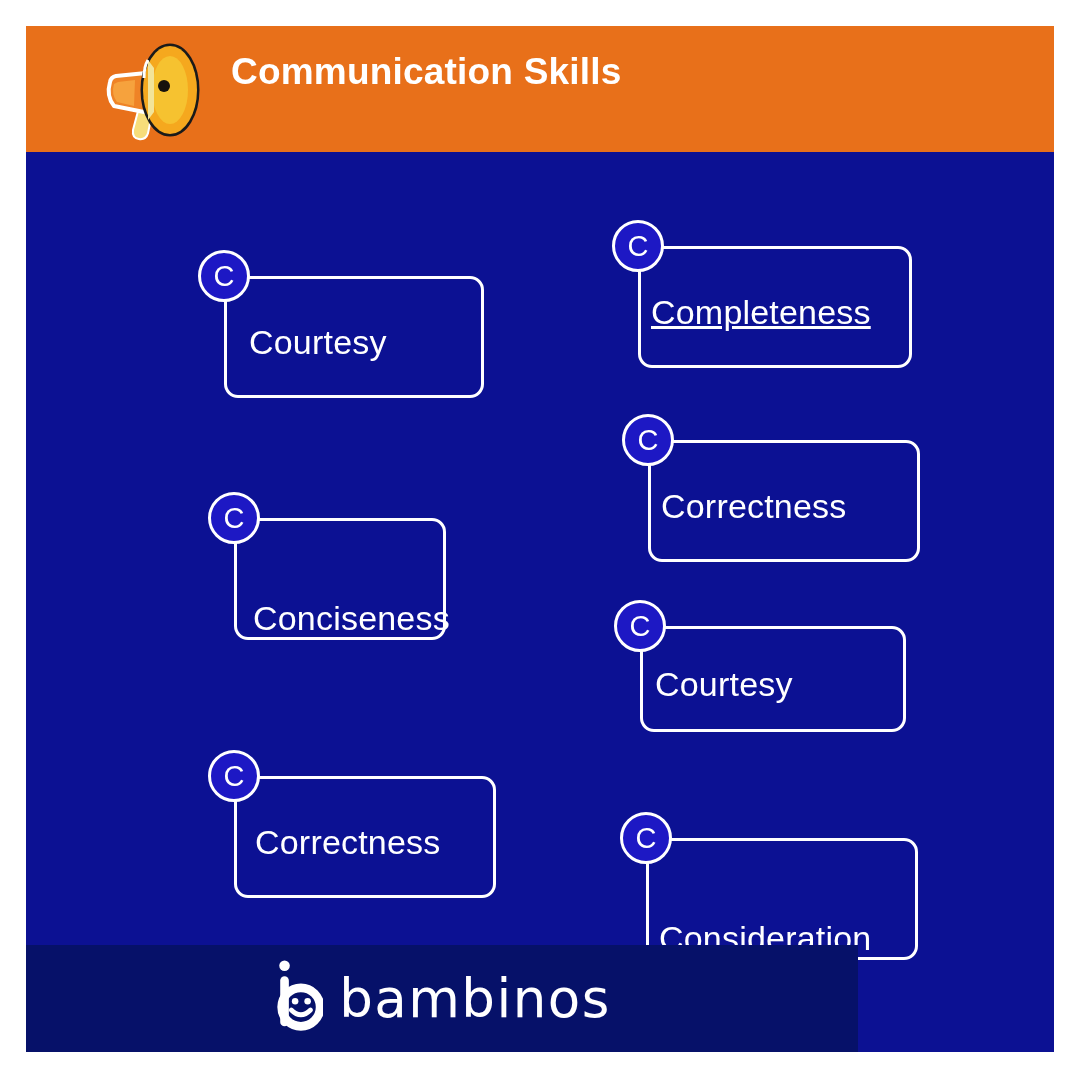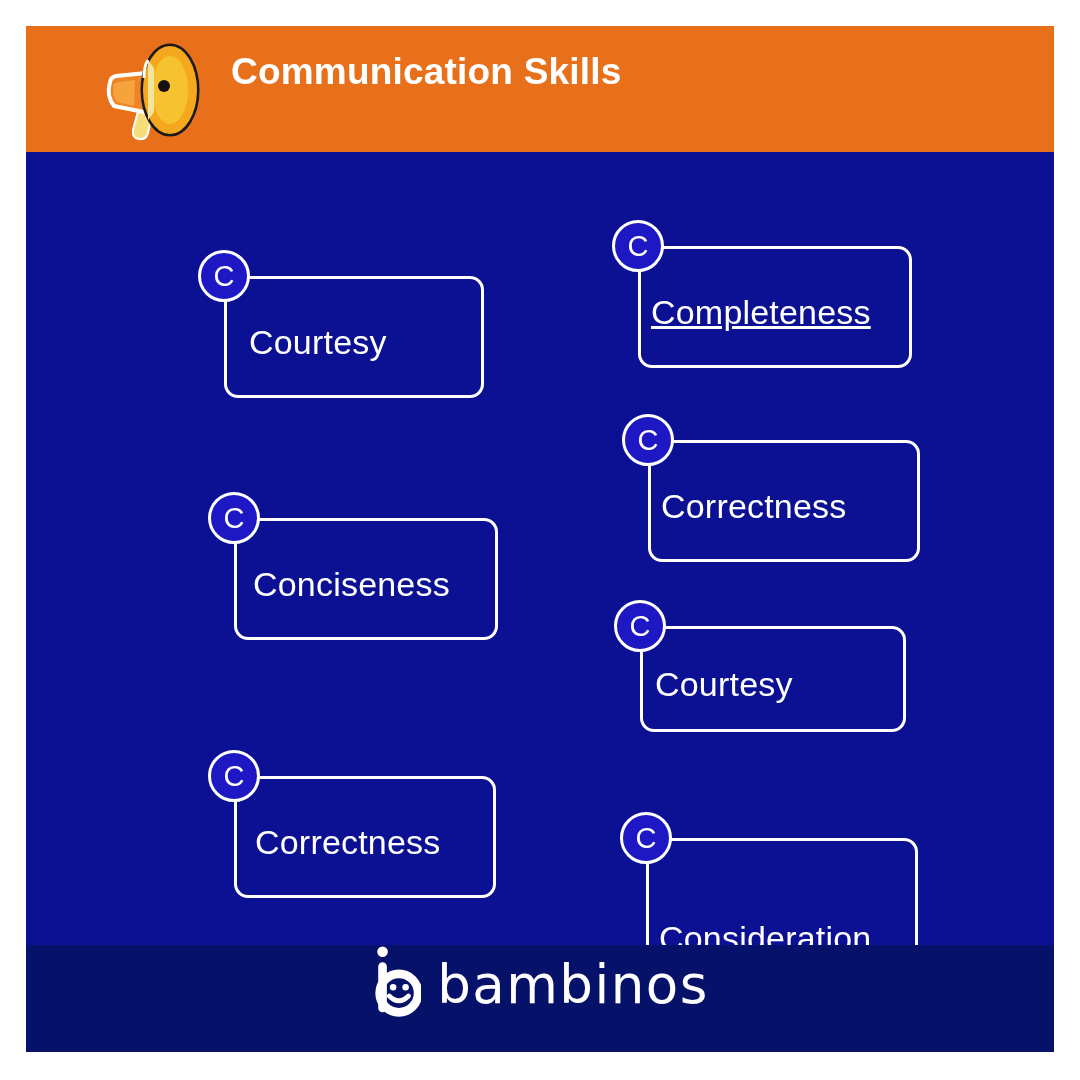--- a/index.html
+++ b/index.html
@@ -122,45 +122,45 @@
   #item-conciseness  { left: 182px; top: 340px; }
   #item-correctness  { left: 182px; top: 598px; }
 
   
   #item-completeness { left: 586px; top:  68px; }
   #item-concreteness { left: 596px; top: 262px; }
   #item-courtesy     { left: 588px; top: 448px; }
   #item-consideration{ left: 594px; top: 660px; }
 
   #item-clarity       .card { width: 260px; height: 122px; }
-  #item-conciseness   .card { width: 264px; height: 122px; }
+  #item-conciseness   .card { width: 212px; height: 122px; align-items: flex-end; }
   #item-correctness   .card { width: 262px; height: 122px; }
   #item-completeness  .card { width: 274px; height: 122px; }
   #item-concreteness  .card { width: 272px; height: 122px; }
   #item-courtesy      .card { width: 266px; height: 106px; }
   #item-consideration .card { width: 272px; height: 122px; align-items: flex-end; }
 
   
   #item-completeness  .card-label { padding-left: 16px; margin-left: -6px; text-decoration: underline; }
   #item-concreteness  .card-label { padding-left: 16px; margin-left: -6px; }
   #item-consideration .card-label { padding-left: 16px; margin-left: -6px; }
   #item-conciseness   .card-label { padding-left: 20px; margin-left: -4px; }
   #item-correctness   .card-label { padding-left: 22px; margin-left: -4px; }
   #item-courtesy      .card-label { padding-left: 16px; margin-left: -4px; }
 
   
   #footer {
     position: absolute;
     left: 0;
     top: 919px;
-    width: 1028px;
+    width: 832px;
     height: 107px;
     background: #061169;
     display: flex;
-    align-items: flex-start;
+    align-items: center;
     justify-content: center;
   }
 
   #footer-lockup {
     display: flex;
     align-items: center;
     gap: 16px;
   }
 
   #footer-wordmark {

